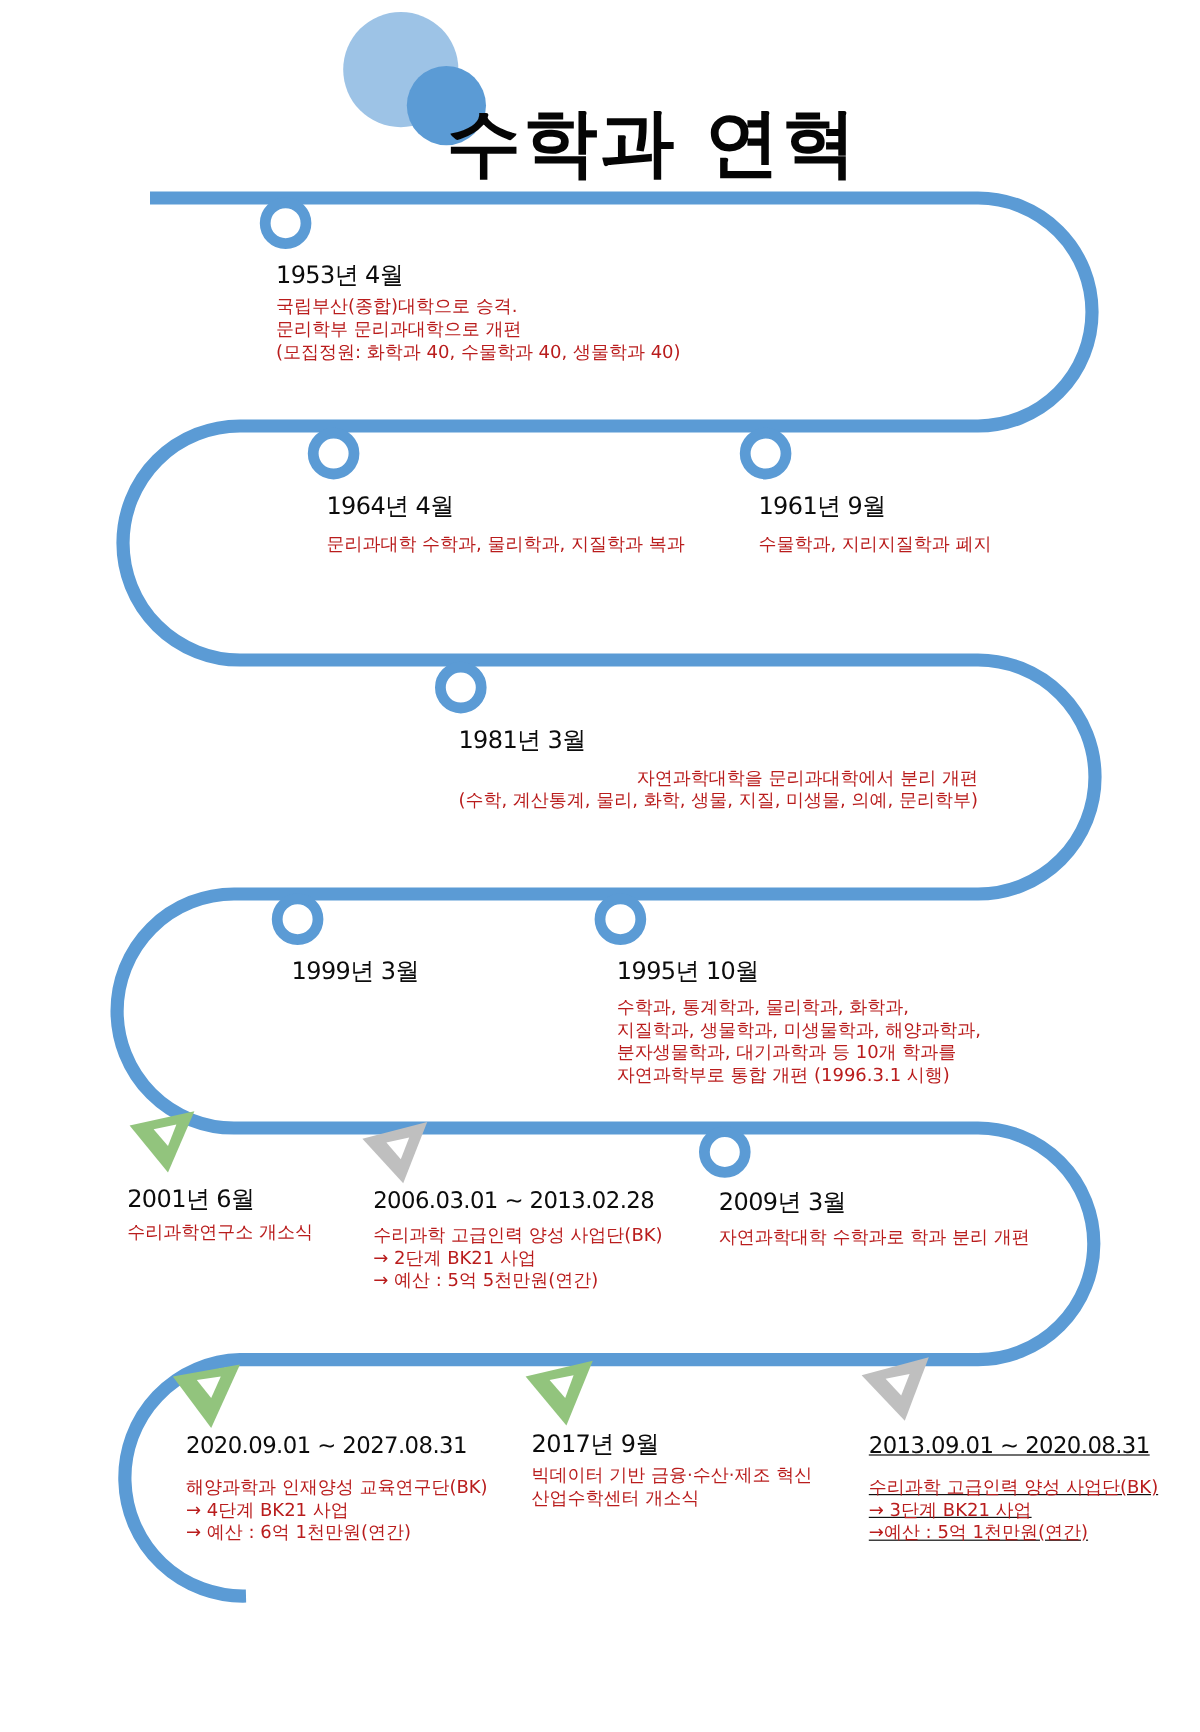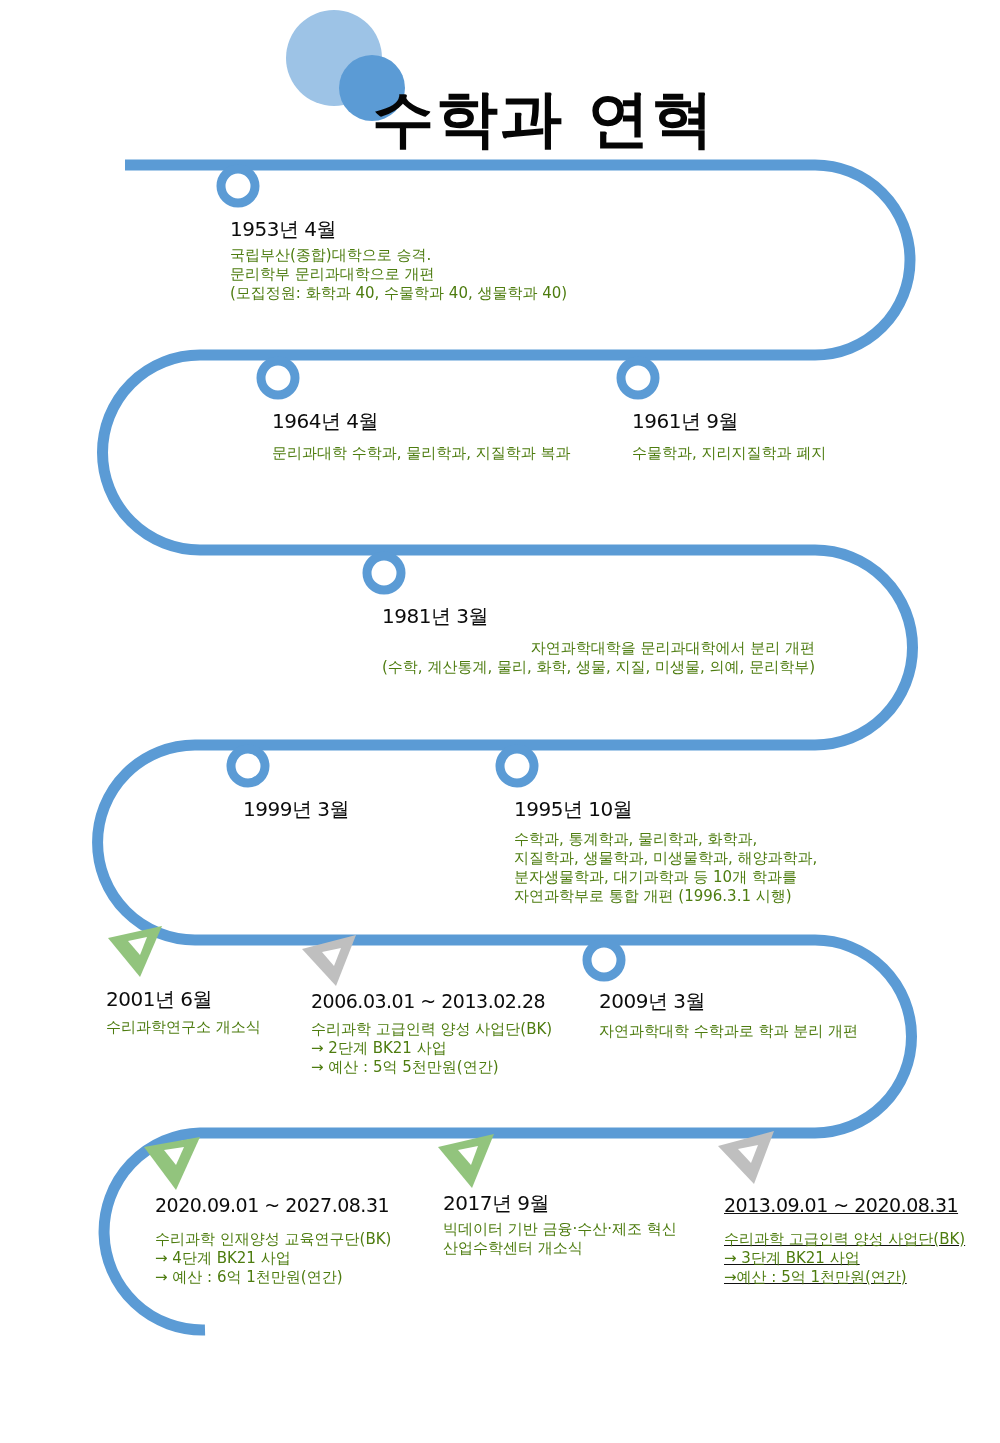--- a/index.html
+++ b/index.html
@@ -4,21 +4,21 @@
 <style>
   html, body { margin:0; padding:0; background:#ffffff; }
   body { width:1000px; height:1443px; position:relative; overflow:hidden;
          font-family:"DejaVu Sans","Liberation Sans",sans-serif; color:#111; }
   #art { position:absolute; left:0; top:0; width:1000px; height:1443px; }
   .title { position:absolute; left:372px; top:88px; font-size:62px; font-weight:bold;
            letter-spacing:2px; color:#050505; line-height:1; white-space:nowrap; }
   .ev { position:absolute; white-space:nowrap; }
   .ev .date { font-size:20px; font-weight:normal; letter-spacing:-0.5px; line-height:1.1; color:#0c0c0c; }
   .ev .date.small { font-size:19px; font-weight:normal; }
-  .ev .desc { font-size:15px; line-height:19px; color:#4d7c0f; margin-top:6px; }
+  .ev .desc { font-size:15px; line-height:19px; color:#b91c1c; margin-top:6px; }
   .ev .desc div { white-space:nowrap; }
 </style>
 </head>
 <body>
 
 <svg id="art" viewBox="0 0 1000 1443" xmlns="http://www.w3.org/2000/svg">
 
   <circle cx="334" cy="58" r="48" fill="#9dc3e6"></circle>
   <circle cx="372" cy="88" r="33" fill="#5b9bd5"></circle>
 
@@ -124,21 +124,21 @@
 <div class="ev" style="left:599px; top:990px;">
   <div class="date">2009년 3월</div>
   <div class="desc" style="margin-top:10px;">
     <div>자연과학대학 수학과로 학과 분리 개편</div>
   </div>
 </div>
 
 <div class="ev" style="left:155px; top:1195px;">
   <div class="date small">2020.09.01 ~ 2027.08.31</div>
   <div class="desc" style="margin-top:14px;">
-    <div>수리과학 인재양성 교육연구단(BK)</div>
+    <div>해양과학과 인재양성 교육연구단(BK)</div>
     <div>→ 4단계 BK21 사업</div>
     <div>→ 예산 : 6억 1천만원(연간)</div>
   </div>
 </div>
 
 <div class="ev" style="left:443px; top:1192px;">
   <div class="date">2017년 9월</div>
   <div class="desc" style="">
     <div>빅데이터 기반 금융·수산·제조 혁신</div>
     <div>산업수학센터 개소식</div>

